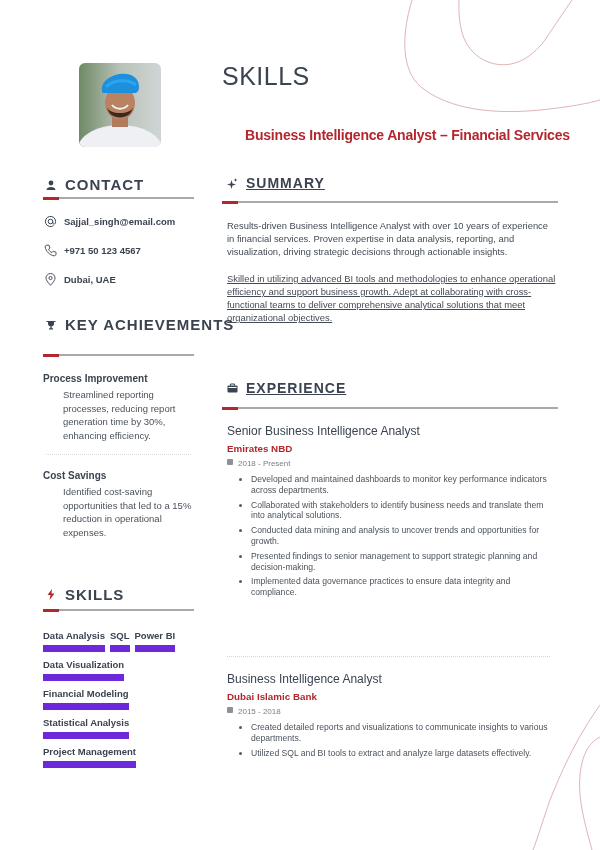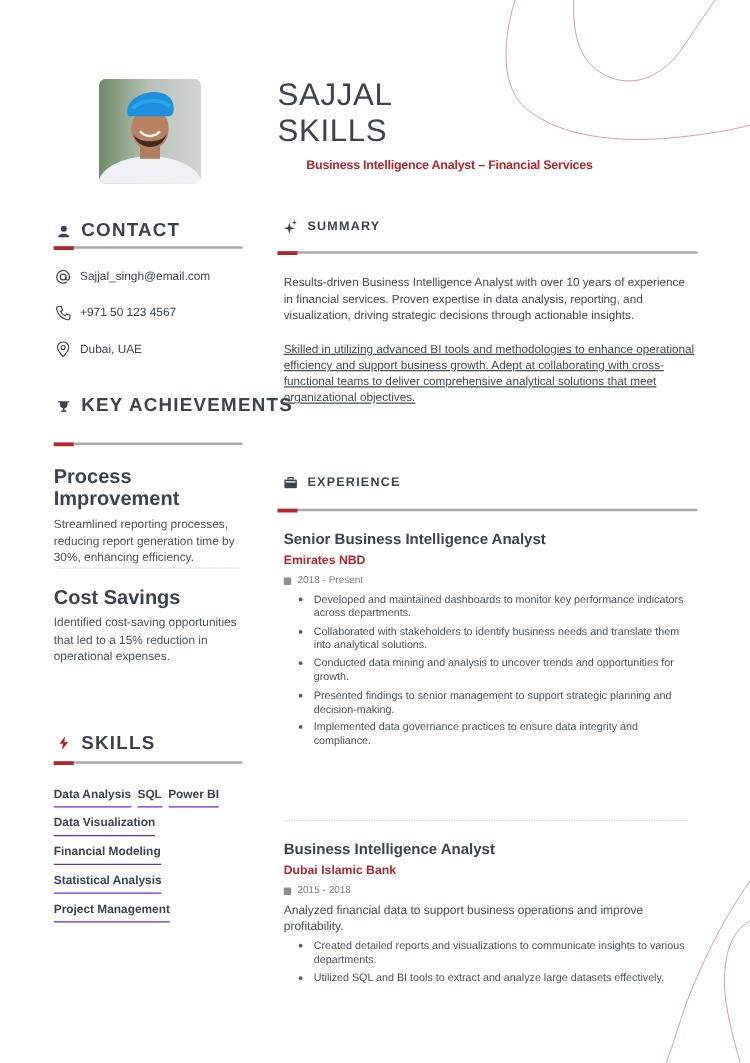--- a/index.html
+++ b/index.html
@@ -4,55 +4,55 @@
 <style>
   * { box-sizing: border-box; margin: 0; padding: 0; }
   html, body { width: 600px; height: 850px; background: #ffffff; overflow: hidden; }
   body { position: relative; font-family: "Liberation Sans", "DejaVu Sans", sans-serif; color: #3b4350; }
 
   .deco { position: absolute; left: 0; top: 0; width: 600px; height: 850px; pointer-events: none; }
 
   
   .photo { position: absolute; left: 79px; top: 63px; width: 82px; height: 84px; border-radius: 6px; overflow: hidden; }
   .name { position: absolute; left: 222px; top: 62px; font-size: 25px; line-height: 29px; color: #3a4350; letter-spacing: 0.5px; font-weight: 400; }
-  .jobtitle { position: absolute; left: 222px; top: 127px; font-size: 10px; color: #b3262d; font-weight: 700; letter-spacing: -0.2px; padding-left: 23px; }
+  .jobtitle { position: absolute; left: 222px; top: 127px; font-size: 14px; color: #b3262d; font-weight: 700; letter-spacing: -0.2px; padding-left: 23px; }
 
   
   .sec-head { position: absolute; display: flex; align-items: center; gap: 8px; font-weight: 700; color: #3a4350; letter-spacing: 1px; }
   .sec-head .ic { display: inline-flex; width: 12px; height: 12px; align-items: center; justify-content: center; }
   .rule { position: absolute; height: 2px; background: #a7a9ad; }
   .rule::before { content: ""; position: absolute; left: 0; top: 0; width: 16px; height: 3px; margin-top: -0.5px; background: #b3262d; }
 
   .left-head { font-size: 15px; }
-  .right-head { font-size: 10px; }
-
-  
-  .contact-row { position: absolute; left: 44px; display: flex; align-items: center; gap: 7px; font-size: 9.5px; color: #3b4350; }
+  .right-head { font-size: 14px; text-decoration: underline; }
+
+  
+  .contact-row { position: absolute; left: 44px; display: flex; align-items: center; gap: 7px; font-size: 9.5px; color: #3b4350; font-weight: bold; }
   .contact-row .ic { width: 13px; height: 13px; display: inline-flex; align-items: center; justify-content: center; }
 
   
   .ach { position: absolute; left: 43px; width: 155px; }
-  .ach-title { font-size: 16px; font-weight: 700; color: #3a4350; margin-bottom: 4px; }
-  .ach-desc { font-size: 9.5px; line-height: 13.5px; color: #4b525c; }
+  .ach-title { font-size: 10px; font-weight: 700; color: #3a4350; margin-bottom: 4px; }
+  .ach-desc { font-size: 9.5px; line-height: 13.5px; color: #4b525c; margin-left: 20px; }
   .dotline { position: absolute; left: 46px; width: 145px; border-top: 1px dotted #d8d9dc; }
 
   
   .skills { position: absolute; left: 43px; top: 629px; width: 160px; }
   .skill-row { display: flex; gap: 5px; margin-bottom: 6px; }
-  .skill { font-size: 9.5px; font-weight: 700; color: #3b4350; padding-bottom: 3px; border-bottom: 1px solid #6d28d9; line-height: 13px; }
+  .skill { font-size: 9.5px; font-weight: 700; color: #3b4350; padding-bottom: 3px; border-bottom: 7px solid #6d28d9; line-height: 13px; }
 
   
   .summary { position: absolute; left: 227px; top: 219px; width: 330px; font-size: 9.4px; line-height: 13.2px; color: #444b55; }
   .summary p + p { margin-top: 13px; text-decoration: underline; }
 
   
   .job { position: absolute; left: 227px; width: 330px; }
-  .job-title { font-size: 12px; font-weight: 700; color: #3a4350; margin-bottom: 5px; }
+  .job-title { font-size: 12px; font-weight: 400; color: #3a4350; margin-bottom: 5px; }
   .job-co { font-size: 9.8px; font-weight: 700; color: #b3262d; margin-bottom: 5px; }
-  .job-date { display: flex; align-items: flex-end; gap: 5px; font-size: 8px; color: #7a7f86; margin-bottom: 6px; }
+  .job-date { display: flex; align-items: flex-start; gap: 5px; font-size: 8px; color: #7a7f86; margin-bottom: 6px; }
   .job-date .ic { width: 6px; height: 6px; background: #8d9197; border-radius: 1px; }
   .job-desc { font-size: 9.6px; line-height: 13px; color: #444b55; margin-bottom: 3px; }
   .job ul { list-style: none; padding-left: 10px; }
   .job li { position: relative; padding-left: 14px; font-size: 8.6px; line-height: 10.8px; color: #4b525c; margin-bottom: 4px; }
   .job li::before { content: ""; position: absolute; left: 2px; top: 4px; width: 3px; height: 3px; border-radius: 50%; background: #555b63; }
   .job-divider { position: absolute; left: 227px; top: 656px; width: 323px; border-top: 1px dotted #d5d6d9; }
 </style>
 </head>
 <body>
 
@@ -77,21 +77,20 @@
     <rect x="33" y="50" width="16" height="14" fill="#b07c5b"></rect>
     <ellipse cx="41" cy="40" rx="15" ry="17" fill="#b98262"></ellipse>
     <path d="M28 44 C30 58 52 58 54 44 C52 52 30 52 28 44 Z" fill="#3a2a22"></path>
     <path d="M49 42 C45 47 37 47 33 42" fill="none" stroke="#f5f5f5" stroke-width="2"></path>
     <path d="M23 28 C20 10 60 2 60 24 C60 30 56 30 56 30 L26 30 C24 30 23 30 23 28 Z" fill="#1e8fdc"></path>
     <path d="M27 24 C34 16 50 16 57 22" fill="none" stroke="#2aa6ef" stroke-width="3"></path>
   </svg>
 </div>
 
 <div class="name">
-  <div>SAJJAL</div>
   <div>SKILLS</div>
 </div>
 <div class="jobtitle">Business Intelligence Analyst – Financial Services</div>
 
 <div class="sec-head left-head" style="left:45px; top:176px;">
   <span class="ic">
     <svg width="10" height="10" viewBox="0 0 10 10">
         <circle cx="5" cy="3" r="2.4" fill="#3a4350"></circle>
         <path d="M0.5 10 C0.5 6 9.5 6 9.5 10 Z" fill="#3a4350"></path>
       </svg>
@@ -226,18 +225,17 @@
 
 <div class="job-divider"></div>
 
 <div class="job" style="top:672px;">
   <div class="job-title">Business Intelligence Analyst</div>
   <div class="job-co">Dubai Islamic Bank</div>
   <div class="job-date">
     <span class="ic"></span>
     <span>2015 - 2018</span>
   </div>
-  <div class="job-desc">Analyzed financial data to support business operations and improve profitability.</div>
   <ul>
     <li>Created detailed reports and visualizations to communicate insights to various departments.</li>
     <li>Utilized SQL and BI tools to extract and analyze large datasets effectively.</li>
   </ul>
 </div>
 
 </body></html>

